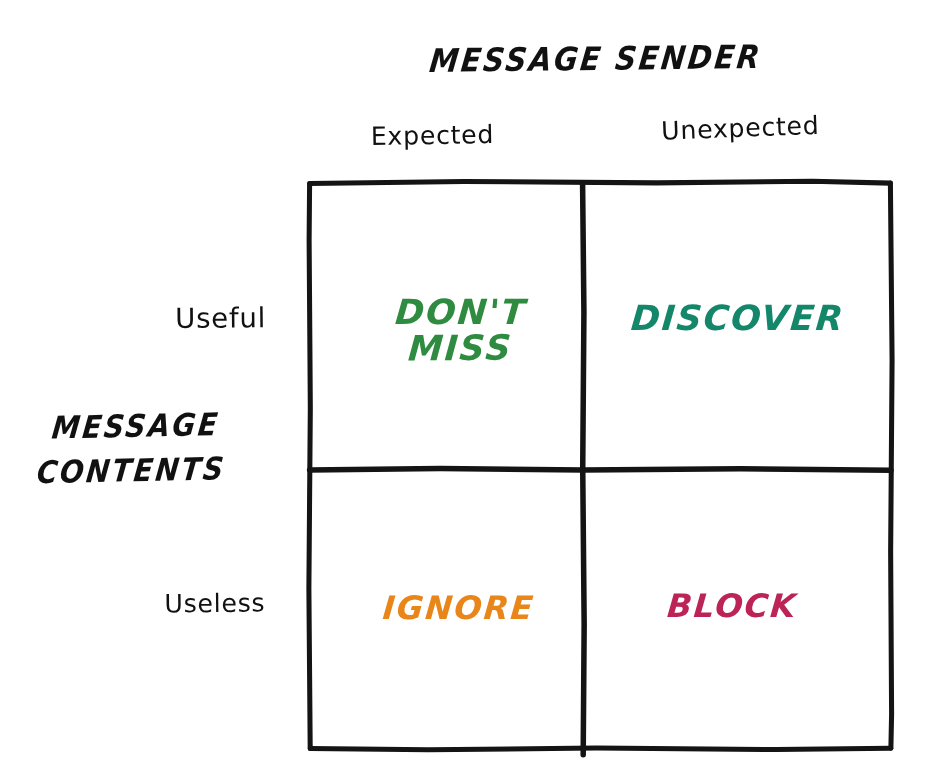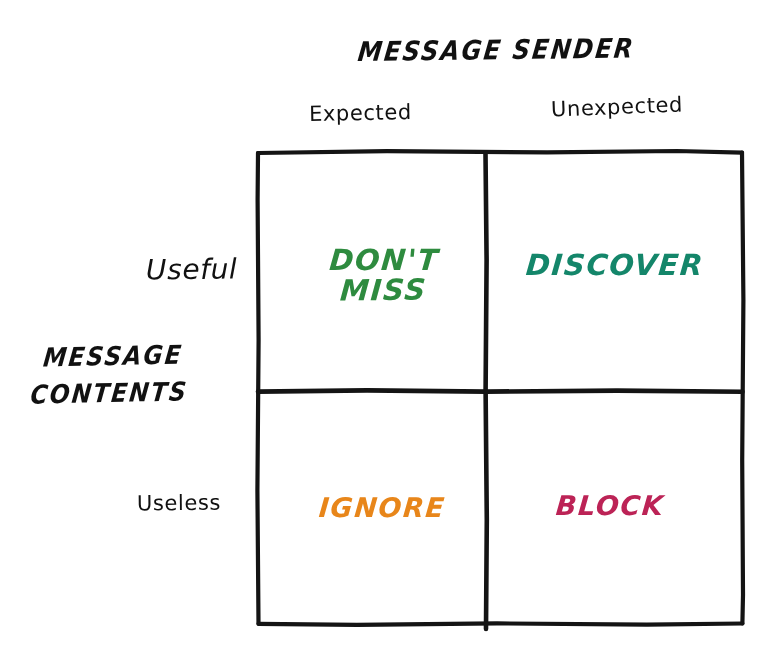--- a/index.html
+++ b/index.html
@@ -77,23 +77,22 @@
     left: 551px;
     top: 95px;
     font-size: 21px;
     transform: rotate(-2.2deg);
   }
 
   
   #row-useful {
     left: 146px;
     top: 253px;
-    font-size: 28px;
+    font-size: 23px;
     transform: rotate(-0.6deg);
-    font-style: italic;
   }
   #row-useless {
     left: 137px;
     top: 491px;
     font-size: 21px;
     transform: rotate(-0.6deg);
   }
 
   
   #axis-contents {

